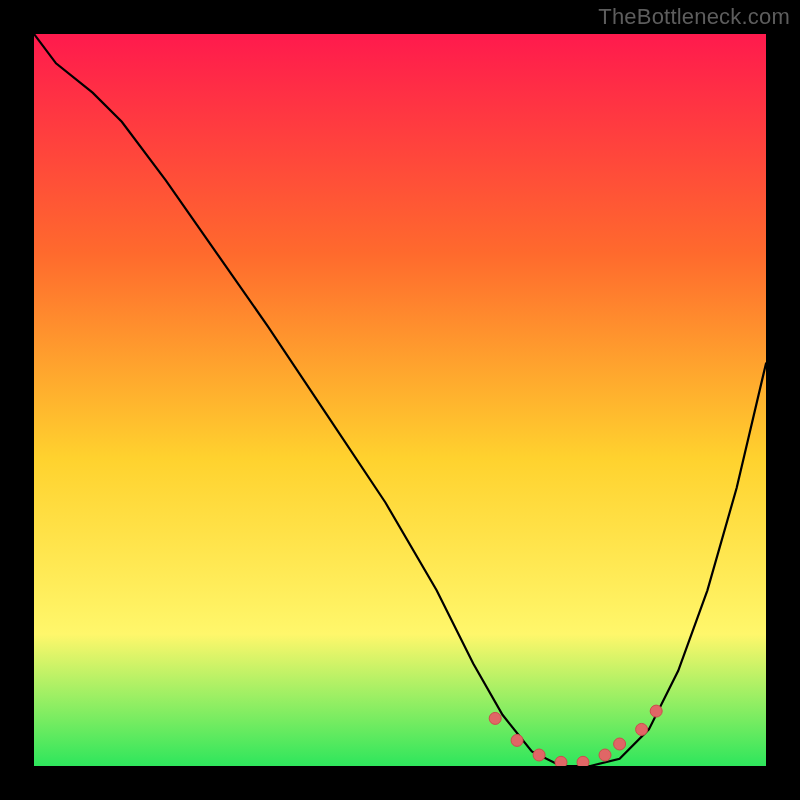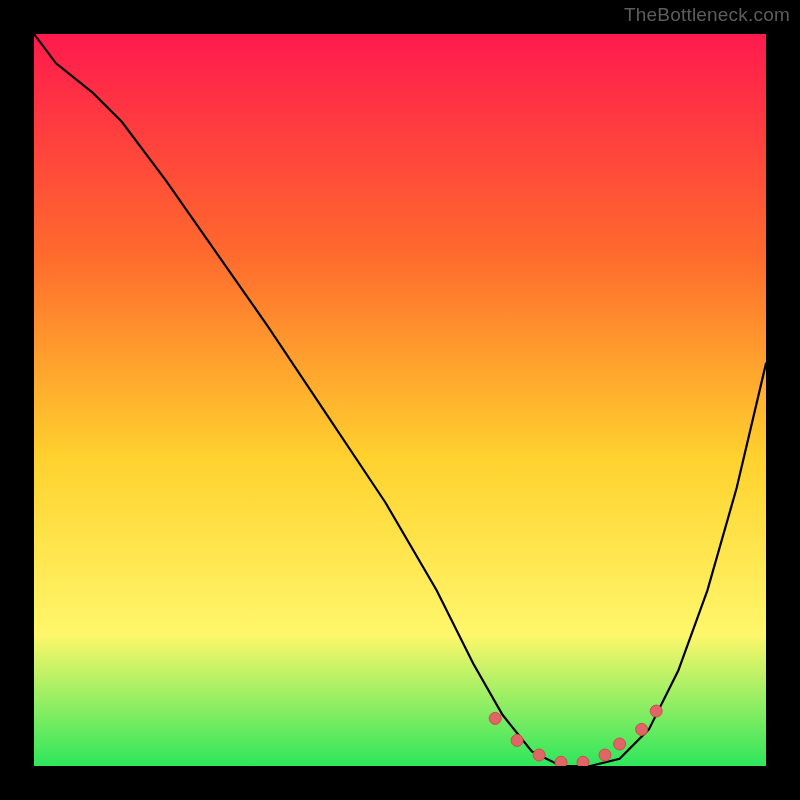--- a/index.html
+++ b/index.html
@@ -15,21 +15,21 @@
     position: relative;
     width: 800px;
     height: 800px;
     background: #000000;
   }
   .watermark {
     position: absolute;
     top: 4px;
     right: 10px;
     color: #5d5d5d;
-    font-size: 19px;
+    font-size: 22px;
     letter-spacing: 0.2px;
     font-weight: 400;
     z-index: 5;
   }
   .plot-area {
     position: absolute;
     left: 34px;
     top: 34px;
     width: 732px;
     height: 732px;

